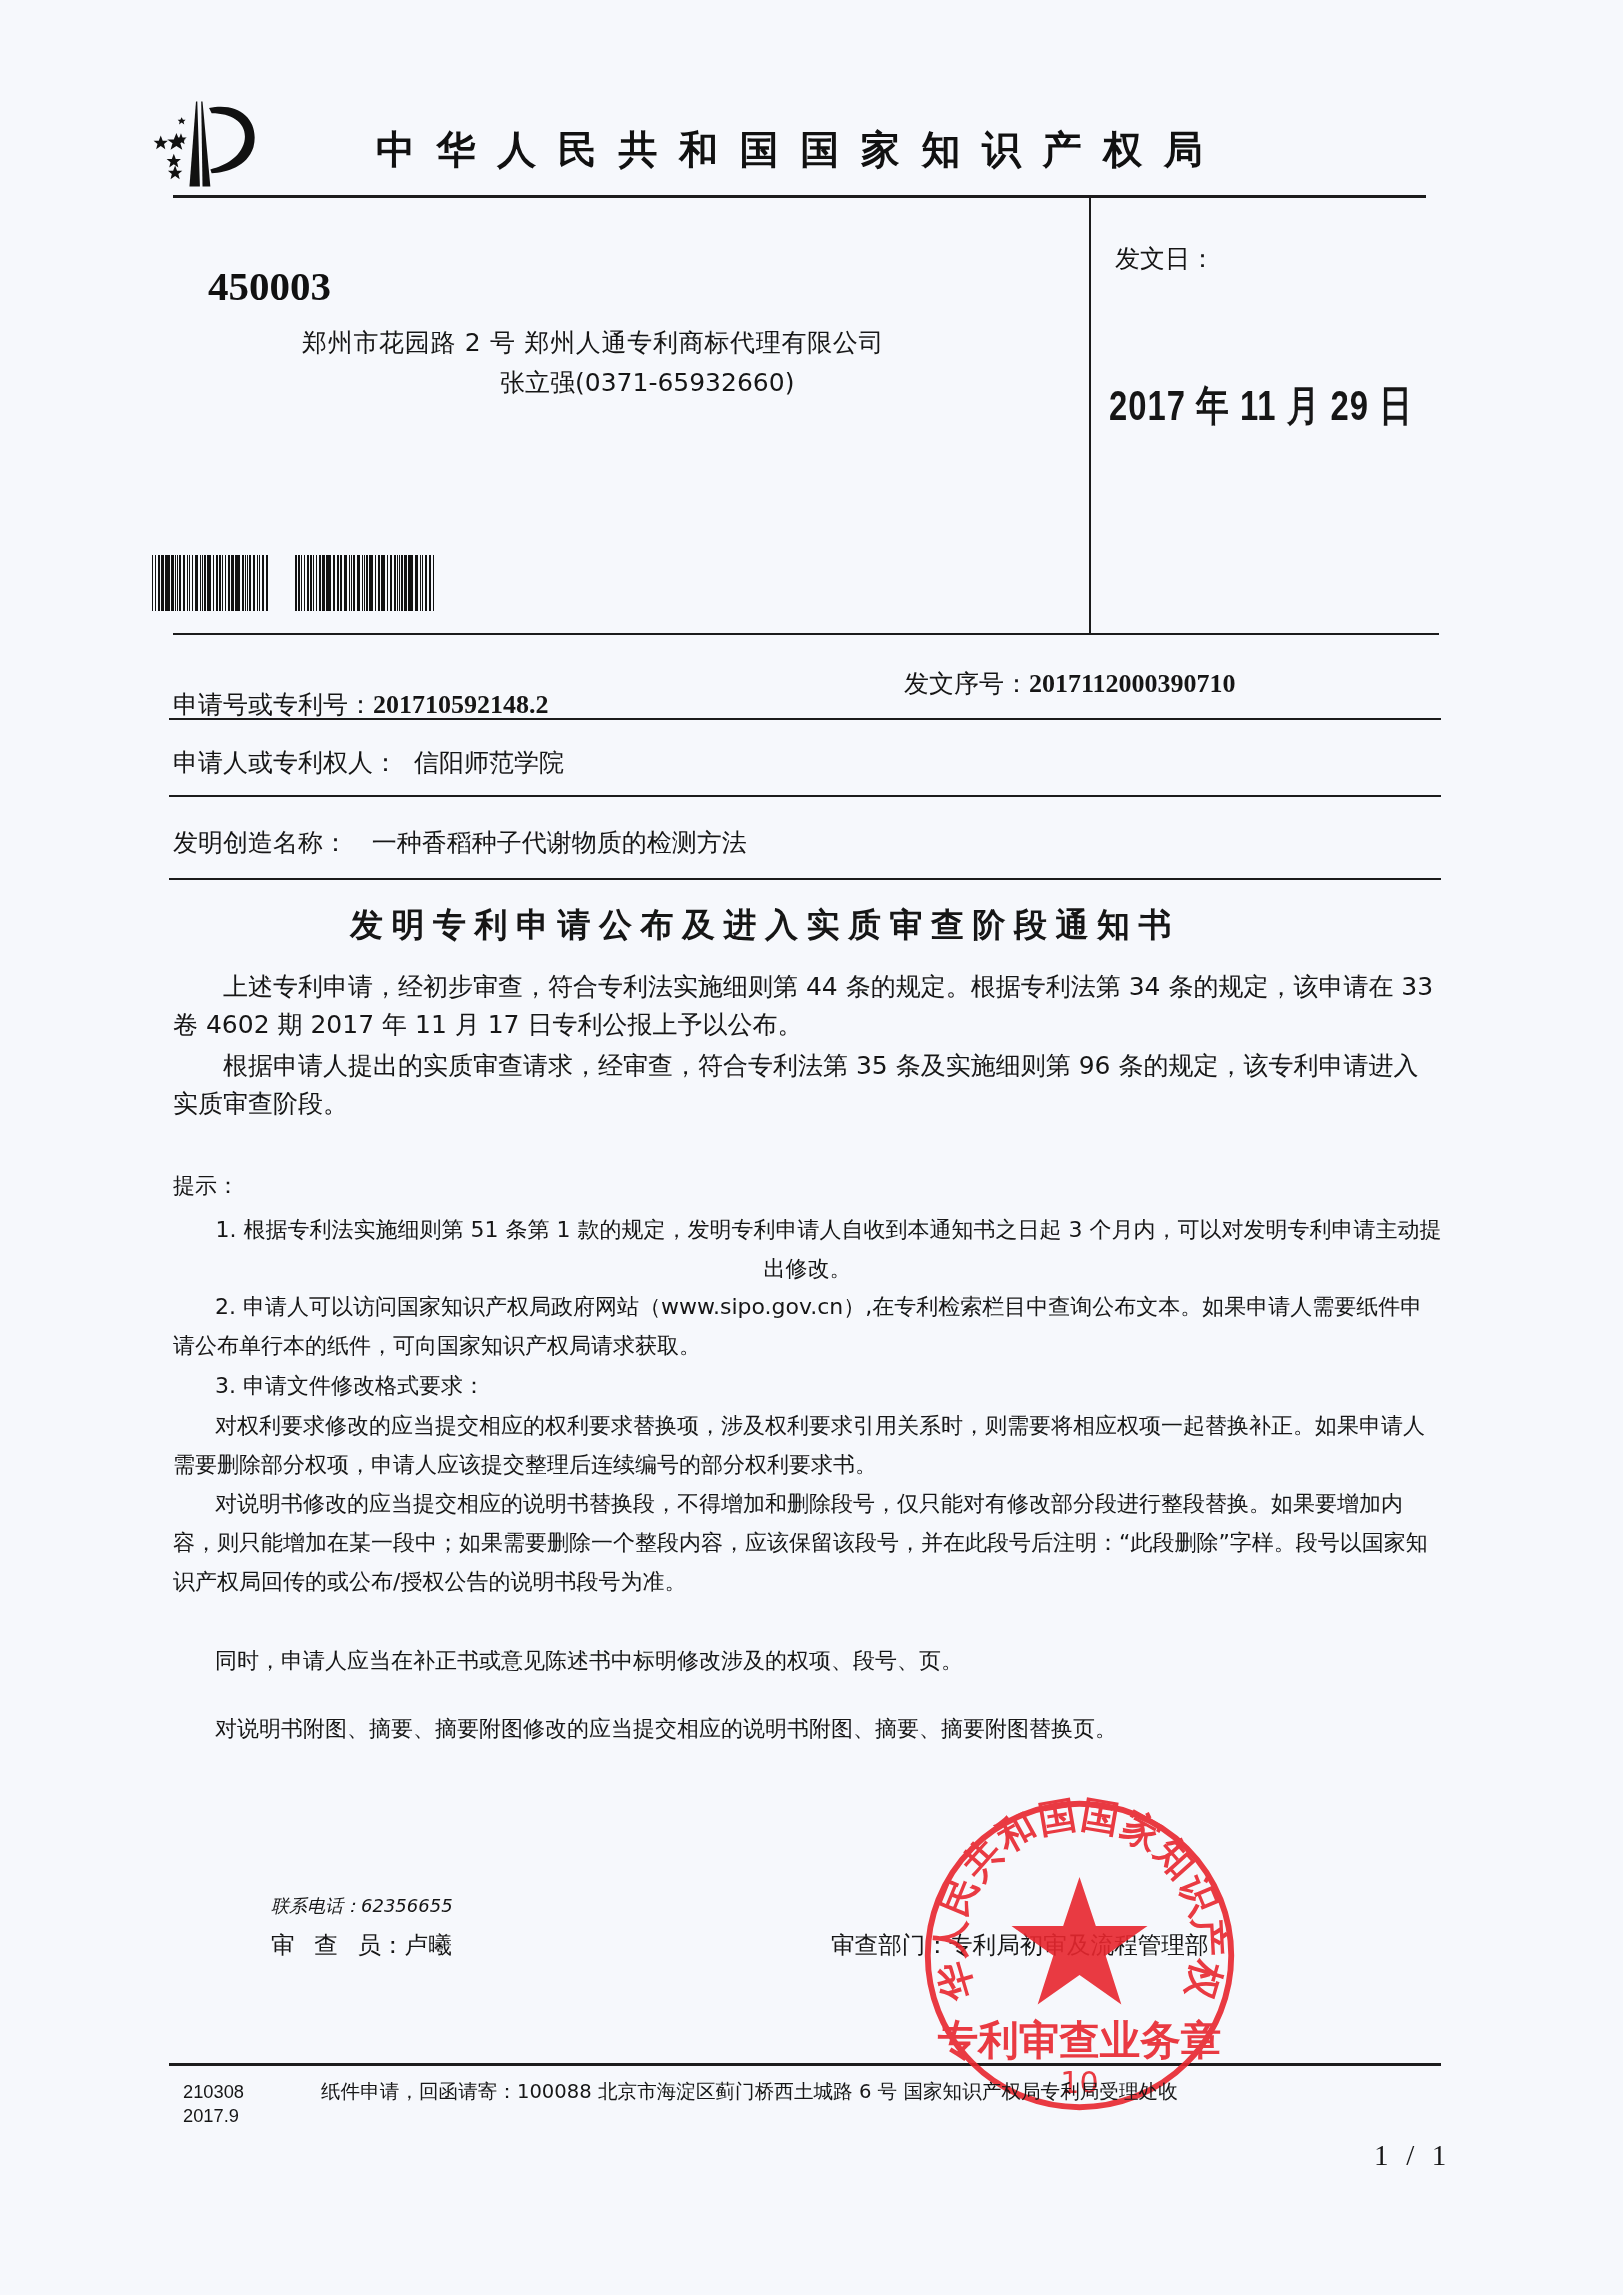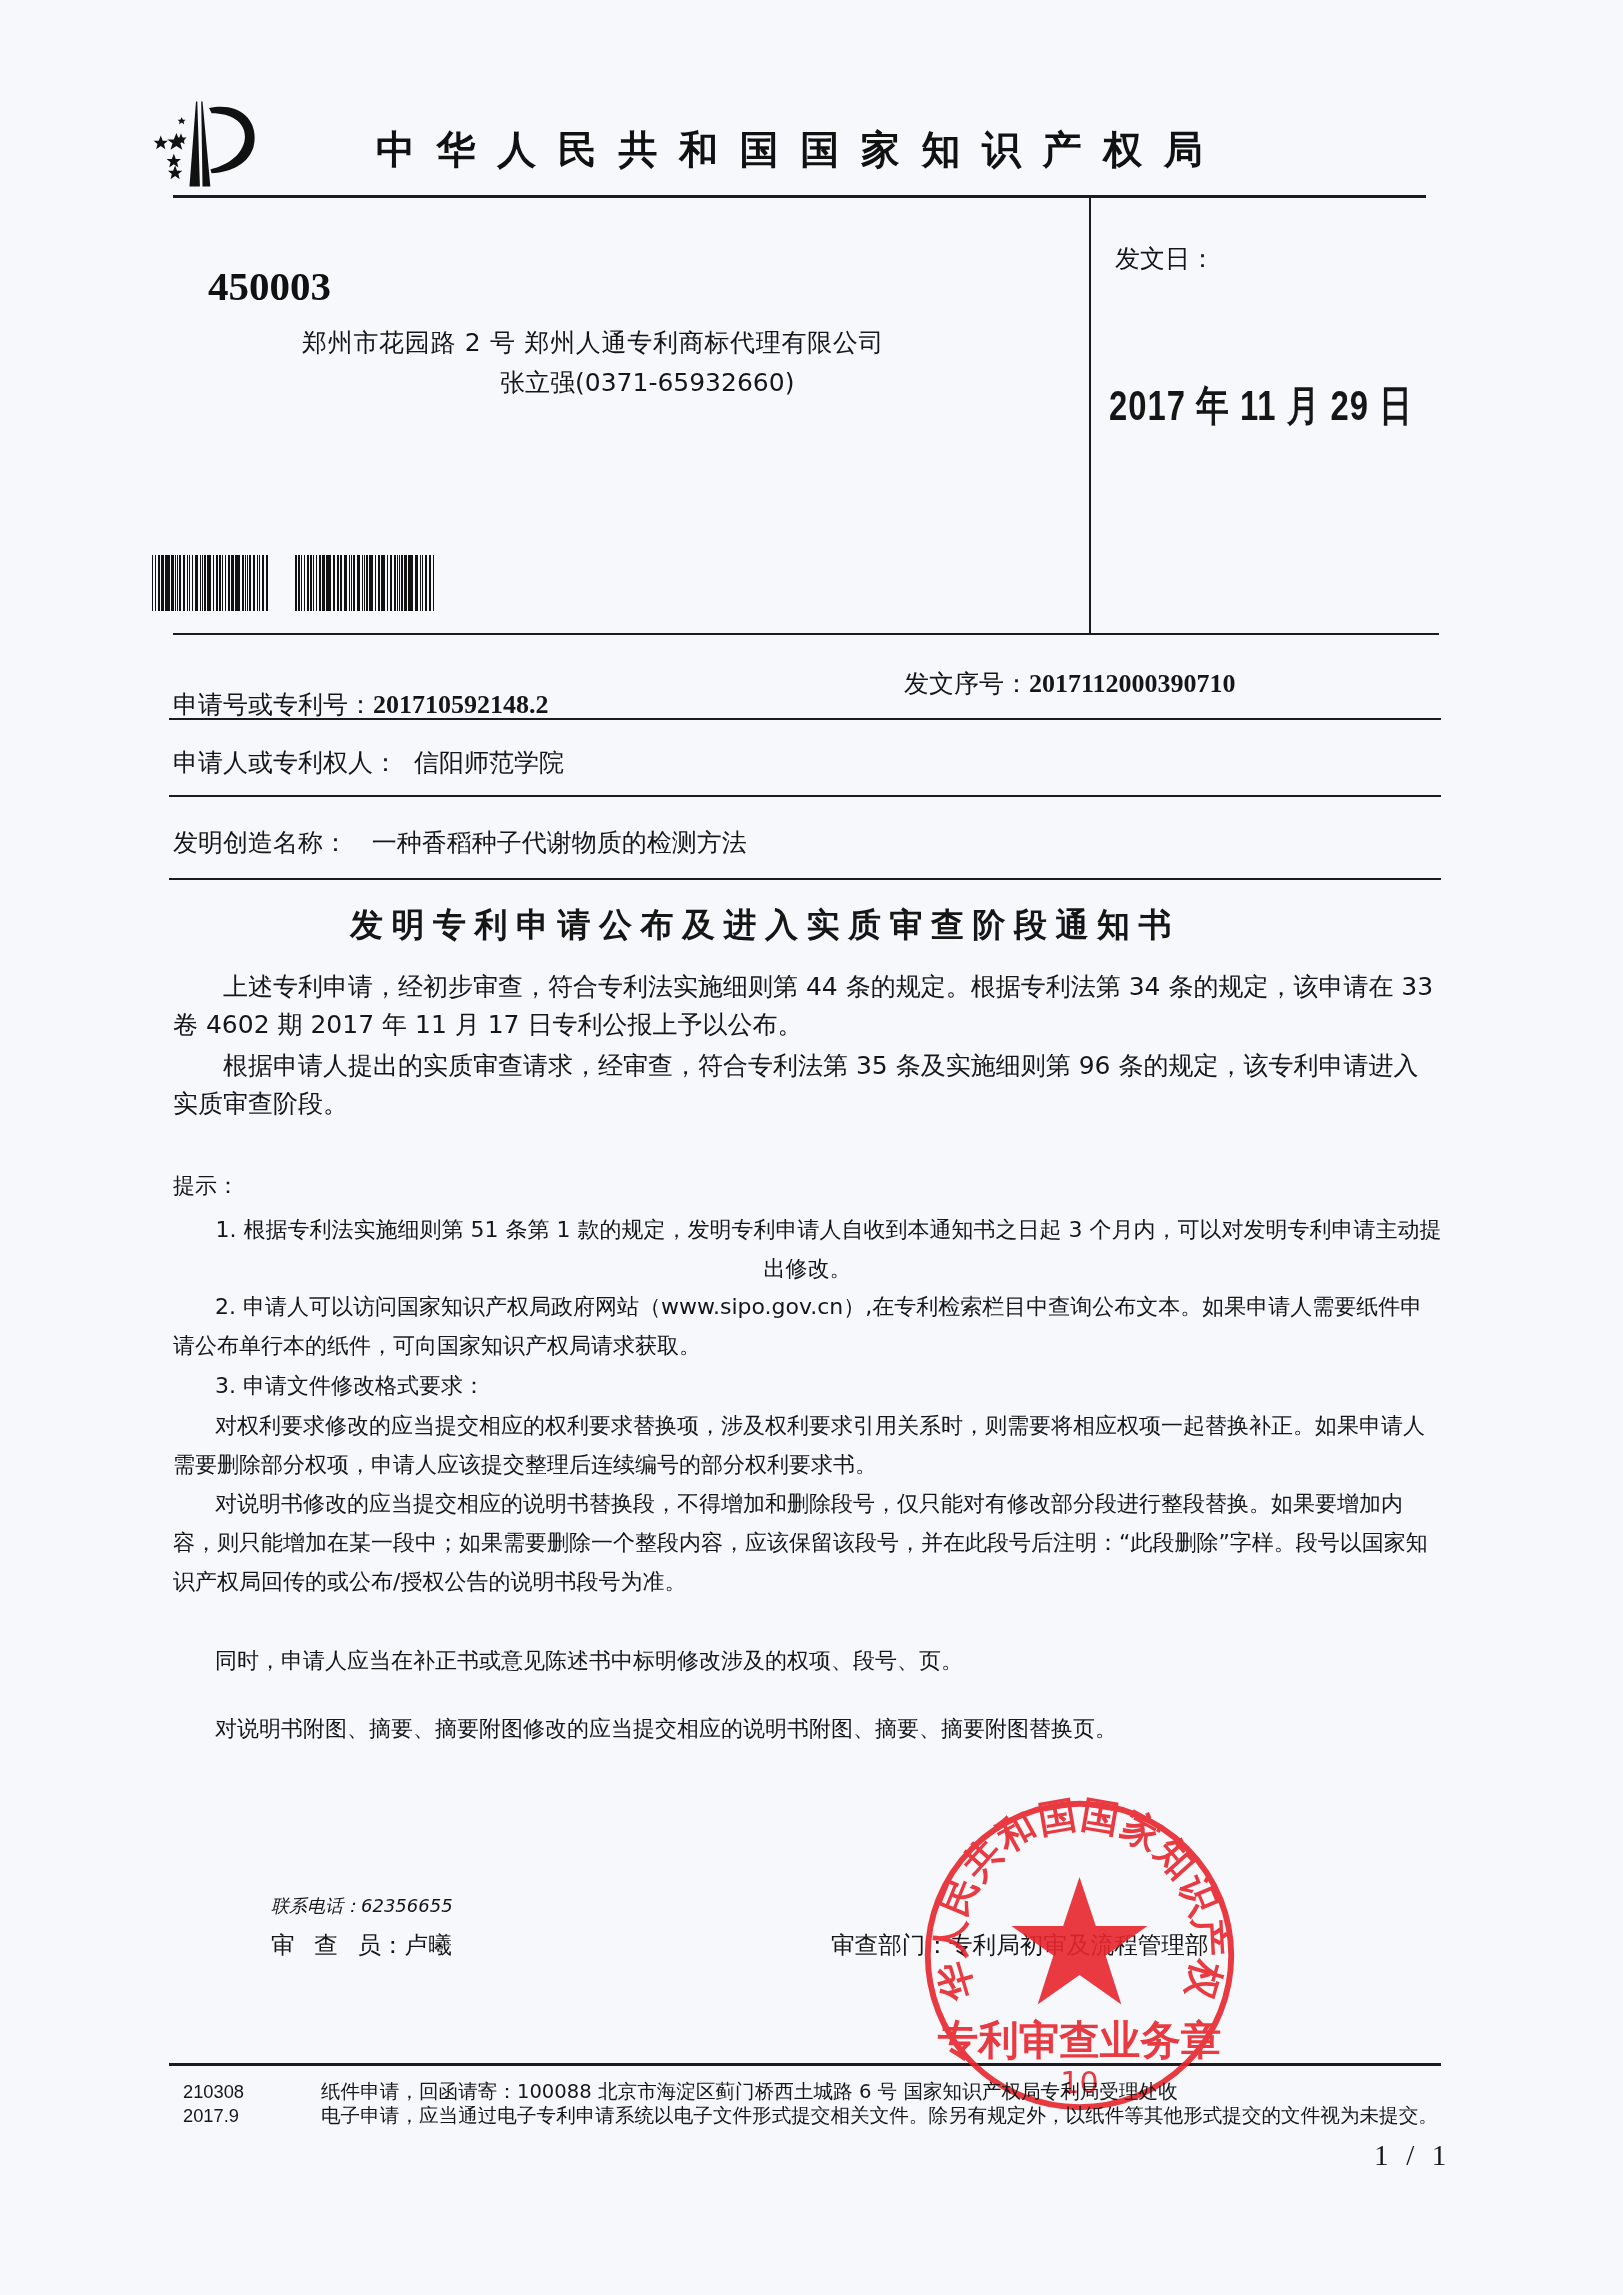--- a/index.html
+++ b/index.html
@@ -259,16 +259,15 @@
     <text x="250" y="460" text-anchor="middle" font-size="46" fill="#e8262e" font-family="DejaVu Sans, sans-serif">10</text>
   </g>
 </svg>
 
 <div id="footer-code" class="abs">
   <div>210308</div>
   <div>2017.9</div>
 </div>
 <div id="footer-text" class="abs">
   <div>纸件申请，回函请寄：100088 北京市海淀区蓟门桥西土城路 6 号   国家知识产权局专利局受理处收</div>
-  <div>电子申请，应当通过电子专利申请系统以电子文件形式提交相关文件。除另有规定外，以纸件等其他形式提交的文件视为未提交。</div>
 </div>
 <div id="page-no" class="abs">1 / 1</div>
 
 
 </body></html>

